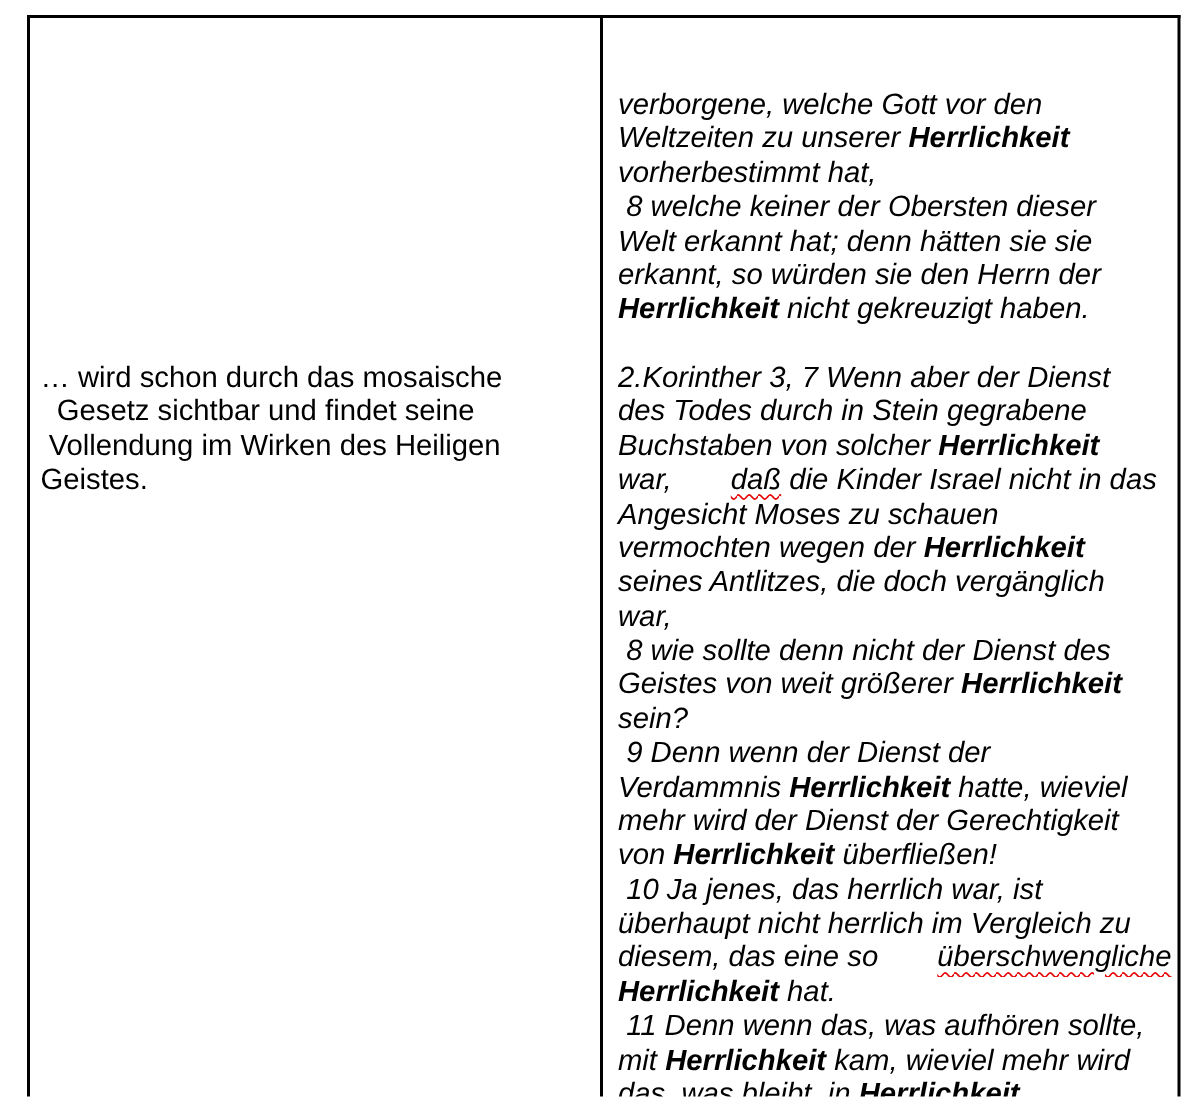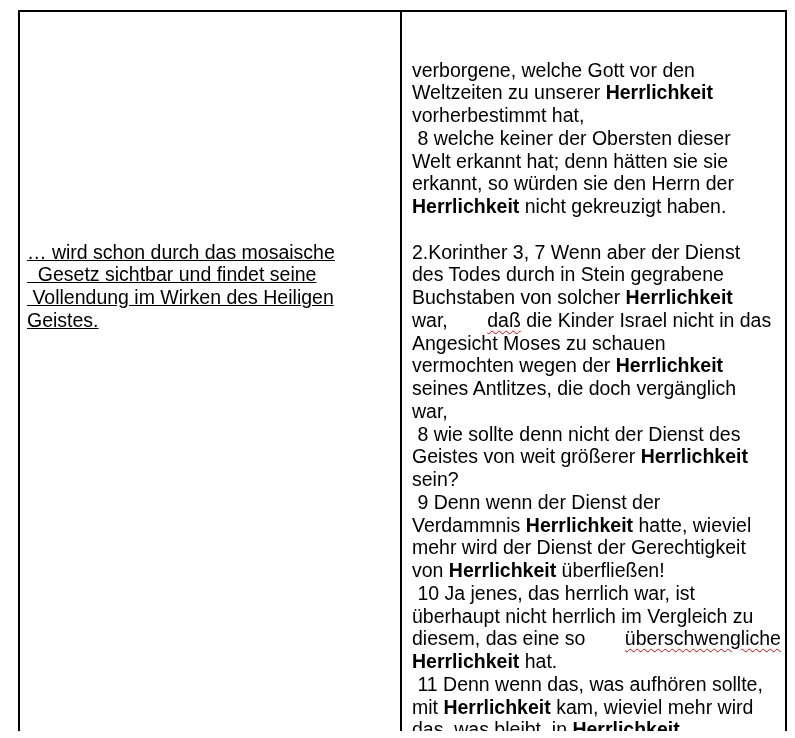--- a/index.html
+++ b/index.html
@@ -39,24 +39,24 @@
     padding: 1px 4px 0 7px;
   }
   .divider {
     width: 2px;
     flex: none;
     background: #000000;
   }
   .cell-right {
     flex: 1;
     padding: 1px 6px 0 10px;
+    font-style: italic;
   }
   .left-offset {
     margin-top: 182px; 
-    text-decoration: underline;
   }
   .cell strong {
     font-weight: bold;
   }
   .squiggle {
     text-decoration-line: underline;
     text-decoration-style: wavy;
     text-decoration-color: #e60000;
     text-decoration-thickness: 1px;
     text-underline-offset: 3px;

